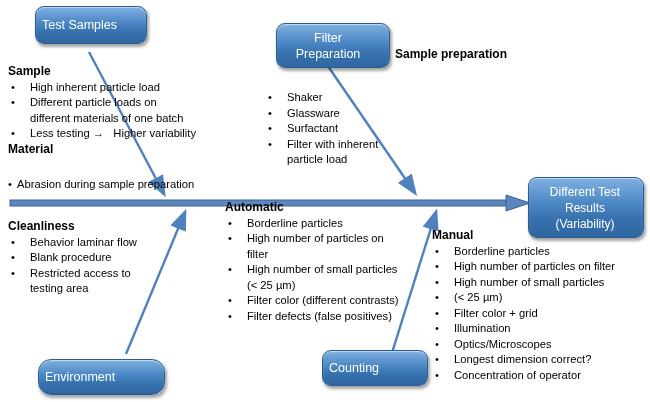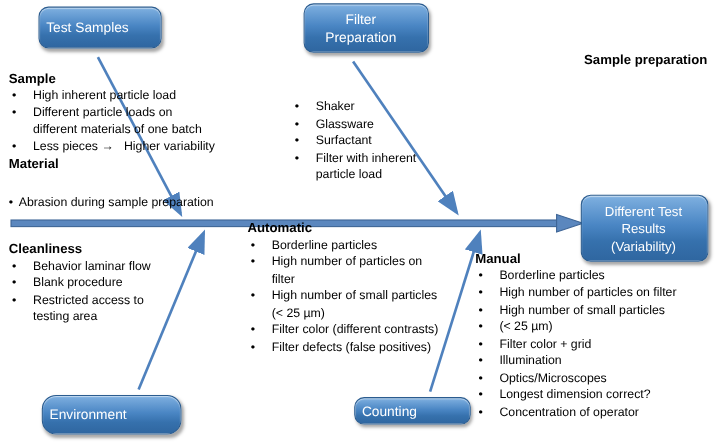--- a/index.html
+++ b/index.html
@@ -22,29 +22,29 @@
     color:#fff;
     font-size:12.5px;line-height:16px;
     background:linear-gradient(180deg,#7fb0e0 0%,#4a86c4 45%,#3671ad 70%,#2f66a0 100%);
     border:1px solid #2b5c8f;
     border-radius:9px;
     box-shadow:1.5px 2.5px 3px rgba(0,0,0,0.35), inset 0 1px 1px rgba(255,255,255,0.55);
     padding:2px 6px;
     box-sizing:border-box;
   }
   #node-test-samples{left:35px;top:6px;width:112px;height:38px;}
-  #node-filter-preparation{left:276px;top:3px;width:114px;height:45px;}
+  #node-filter-preparation{left:276px;top:23px;width:114px;height:45px;}
   #node-different-test-results{left:528px;top:177px;width:116px;height:61px;font-size:12px;}
   #node-environment{left:38px;top:359px;width:127px;height:36px;border-radius:13px;}
-  #node-counting{left:322px;top:361px;width:106px;height:25px;}
+  #node-counting{left:322px;top:350px;width:106px;height:36px;}
   
   .cause-group{position:absolute;}
   .group-sample{left:8px;top:64px;width:232px;}
   .group-equipment{left:265px;top:90px;width:182px;}
-  .group-sample-preparation{left:395px;top:47px;width:248px;text-align:right;}
+  .group-sample-preparation{left:395px;top:47px;width:248px;}
   .group-cleanliness{left:8px;top:219px;width:182px;}
   .group-automatic{left:225px;top:200px;width:212px;}
   .group-manual{left:432px;top:228px;width:218px;}
   .heading{
     font-weight:bold;font-size:12px;line-height:15.5px;
   }
   ul.items{
     list-style:none;margin:0;padding:0;
     font-size:11.2px;line-height:15.5px;
   }
@@ -92,21 +92,21 @@
     <span>Counting</span>
   </div>
 
   <div id="cause-groups-root">
       <div class="cause-group group-sample">
         <div class="heading">Sample</div>
         <ul class="items wide">
           <li>High inherent particle load</li>
           <li>Different particle loads on
 different materials of one batch</li>
-          <li>Less pieces →   Higher variability</li>
+          <li>Less testing →   Higher variability</li>
         </ul>
         <div class="heading">Material</div>
         <ul class="items tight">
           <li>Abrasion during sample preparation</li>
         </ul>
       </div>
       <div class="cause-group group-equipment">
         <ul class="items wide">
           <li>Shaker</li>
           <li>Glassware</li>

